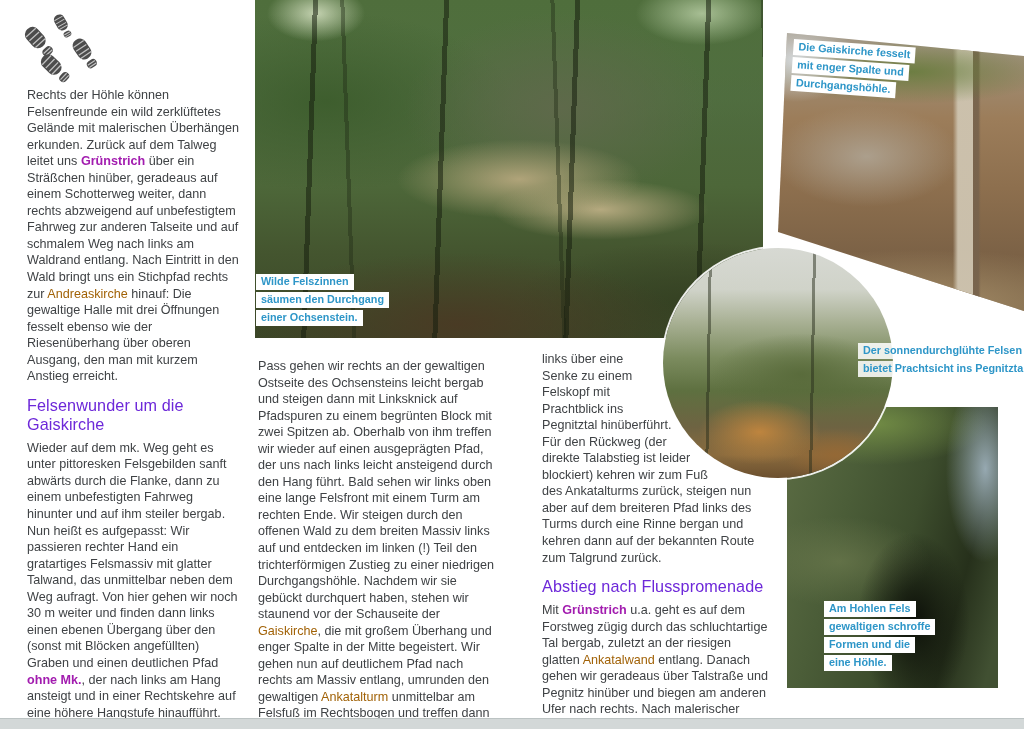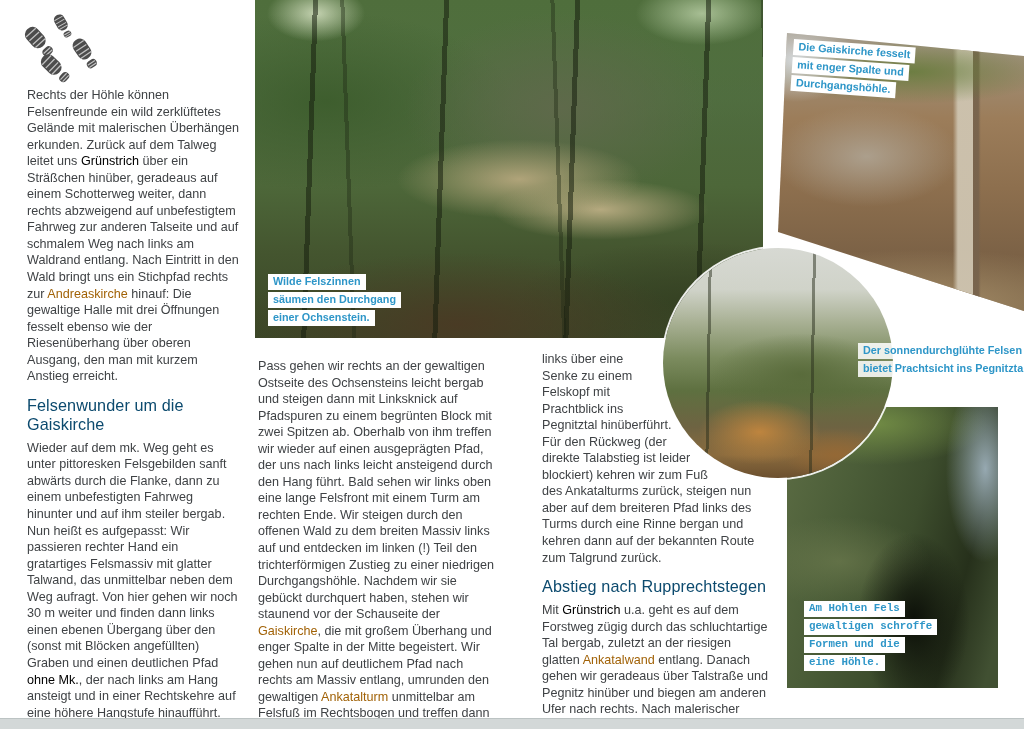--- a/index.html
+++ b/index.html
@@ -5,28 +5,28 @@
   html,body{margin:0;padding:0;background:#eef0f0;}
   .spread{
     position:relative; width:1024px; height:729px; overflow:hidden;
     background:#ffffff;
     font-family:"Liberation Sans", sans-serif;
     color:#3f4245;
   }
   
   .col{position:absolute; font-size:12.6px; line-height:16.55px; text-align:left;}
   .col p{margin:0;}
-  .col .b{font-weight:normal; color:#000000;}
+  .col .b{font-weight:bold; color:#a21caf;}
   .col .lk{color:#a16207;}
   .col1{left:27px; top:87px; width:213px;}
   .col2{left:258px; top:358px; width:240px;}
   .col3{left:542px; top:351px; width:228px;}
   h2.sec{
     font-size:16.2px; line-height:19px; font-weight:normal;
-    color:#0c4a6e; margin:11px 0 6px 0; letter-spacing:.1px;
+    color:#6d28d9; margin:11px 0 6px 0; letter-spacing:.1px;
   }
   
   .circle-spacer{
     float:right; width:114px; height:136px;
     shape-outside:circle(124px at 124px 12px);
     margin-right:-6px;
   }
   
   .photo{position:absolute;}
   .photo-main{
@@ -79,24 +79,24 @@
       linear-gradient(105deg,#5c6d44 0%,#4b5d38 30%,#3d4d2d 55%,#26301b 78%,#415032 95%);
   }
   
   .caption{position:absolute; z-index:4; font-size:10.8px; font-weight:bold; line-height:13px;}
   .caption .cap-line{
     display:table; background:#ffffff; color:#2e96c8;
     padding:1px 5px 2px 5px; margin:0 0 2px 0; white-space:nowrap;
   }
   .caption.translucent .cap-line{background:rgba(255,255,255,.86);}
   .caption.rot{transform:rotate(4deg); transform-origin:left top;}
-  .cap1{left:268px; top:274px;}
+  .cap1{left:256px; top:274px;}
   .cap2{left:794px; top:39px;}
   .cap3{left:858px; top:343px;}
-  .cap4{left:804px; top:601px;font-family:Liberation Mono, monospace;}
+  .cap4{left:824px; top:601px;}
   
   .footprints{position:absolute; left:12px; top:4px; z-index:3;}
   .pagenum{position:absolute; top:733px; width:40px; text-align:center;
     font-size:12.2px; font-weight:bold; color:#35383a; z-index:5;}
   .pn-left{left:231px;} .pn-right{left:751px;}
   .bottom-edge{position:absolute; left:0; top:718px; width:1024px; height:11px;
     background:#d3d8d8; border-top:1px solid #bcc3c3; z-index:6;}
 </style>
 </head>
 <body>
@@ -153,21 +153,21 @@
     <p><span>Wieder auf dem mk. Weg geht es unter pittoresken Felsgebilden sanft abwärts durch die Flanke, dann zu einem unbefestigten Fahrweg hinunter und auf ihm steiler bergab. Nun heißt es aufgepasst: Wir passieren rechter Hand ein gratartiges Felsmassiv mit glatter Talwand, das unmittelbar neben dem Weg aufragt. Von hier gehen wir noch 30 m weiter und finden dann links einen ebenen Übergang über den (sonst mit Blöcken angefüllten) Graben und einen deutlichen Pfad </span><span class="b">ohne Mk.</span><span>, der nach links am Hang ansteigt und in einer Rechtskehre auf eine höhere Hangstufe hinaufführt. Wo die Böschung flacher ist, können Felsenfreunde links ein Stück ansteigen und dann durch die Flanke zu einem imposanten dreigipfligen Massiv mit bauchigen Überhängen hinüberqueren. Zurück am Hauptweg geht es mit sanfter Steigung in einen malerischen Engpass zwischen einer bizarren Felsenburg mit vier Gipfeln und dem von wilden Spalten durchzogenen Doppelmassiv des </span></p>
   </div>
 
   <div class="col col2">
     <p><span>Pass gehen wir rechts an der gewaltigen Ostseite des Ochsensteins leicht bergab und steigen dann mit Linksknick auf Pfadspuren zu einem begrünten Block mit zwei Spitzen ab. Oberhalb von ihm treffen wir wieder auf einen ausgeprägten Pfad, der uns nach links leicht ansteigend durch den Hang führt. Bald sehen wir links oben eine lange Felsfront mit einem Turm am rechten Ende. Wir steigen durch den offenen Wald zu dem breiten Massiv links auf und entdecken im linken (!) Teil den trichterförmigen Zustieg zu einer niedrigen Durchgangshöhle. Nachdem wir sie gebückt durchquert haben, stehen wir staunend vor der Schauseite der </span><span class="lk">Gaiskirche</span><span>, die mit großem Überhang und enger Spalte in der Mitte begeistert. Wir gehen nun auf deutlichem Pfad nach rechts am Massiv entlang, umrunden den gewaltigen </span><span class="lk">Ankatalturm</span><span> unmittelbar am Felsfuß im Rechtsbogen und treffen dann wieder auf einen breiteren Pfad, der uns nach</span></p>
   </div>
 
   <div class="col col3">
     <div class="circle-spacer"></div>
     <p><span>links über eine Senke zu einem Felskopf mit Prachtblick ins Pegnitztal hinüberführt. Für den Rückweg (der direkte Talabstieg ist leider blockiert) kehren wir zum Fuß des Ankatalturms zurück, steigen nun aber auf dem breiteren Pfad links des Turms durch eine Rinne bergan und kehren dann auf der bekannten Route zum Talgrund zurück.</span></p>
-    <h2 class="sec">Abstieg nach Rupprechtstegen</h2>
+    <h2 class="sec">Abstieg nach Flusspromenade</h2>
     <p><span>Mit </span><span class="b">Grünstrich</span><span> u.a. geht es auf dem Forstweg zügig durch das schluchtartige Tal bergab, zuletzt an der riesigen glatten </span><span class="lk">Ankatalwand</span><span> entlang. Danach gehen wir geradeaus über Talstraße und Pegnitz hinüber und biegen am anderen Ufer nach rechts. Nach malerischer Flusspromenade bringt uns eine Rampe links zum Bhf. </span></p>
   </div>
 
   <div class="pagenum pn-left">154</div>
   <div class="pagenum pn-right">103</div>
 
   <div class="bottom-edge"></div>
 </div>
 
 </body></html>

